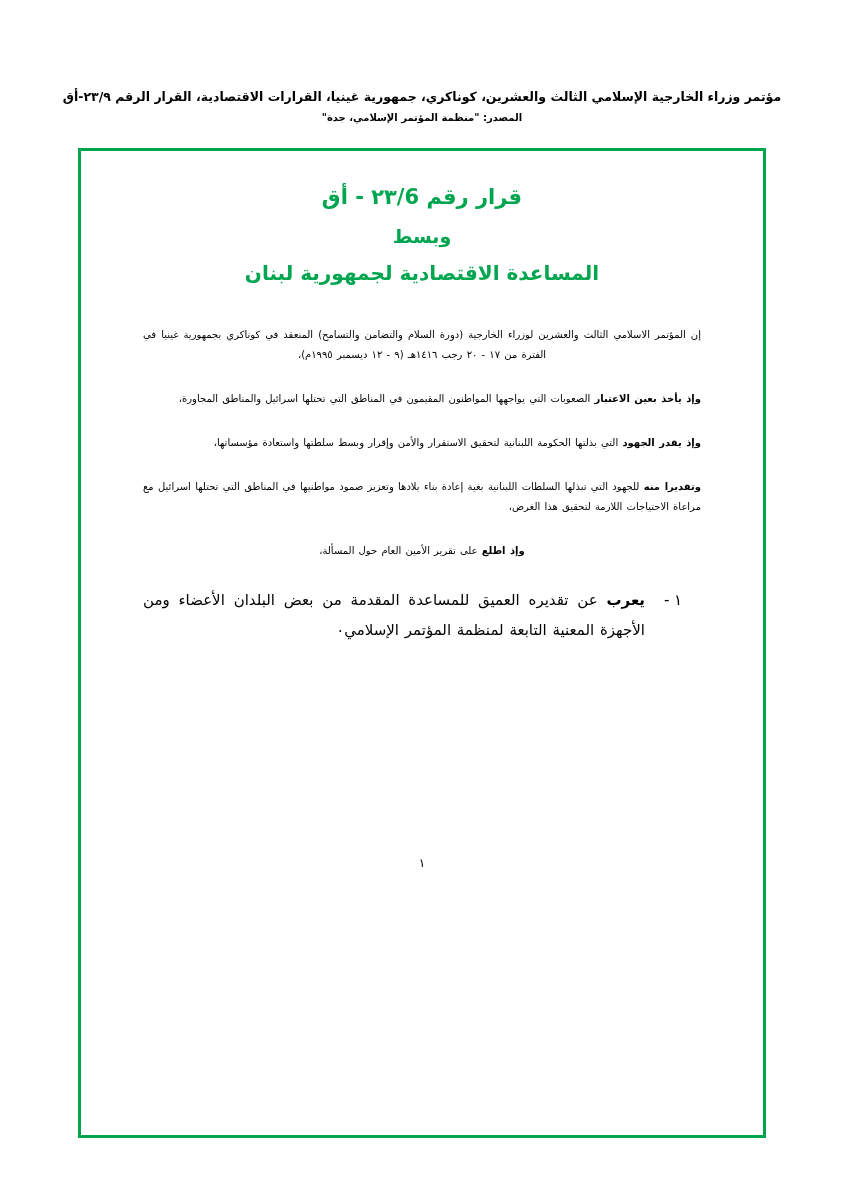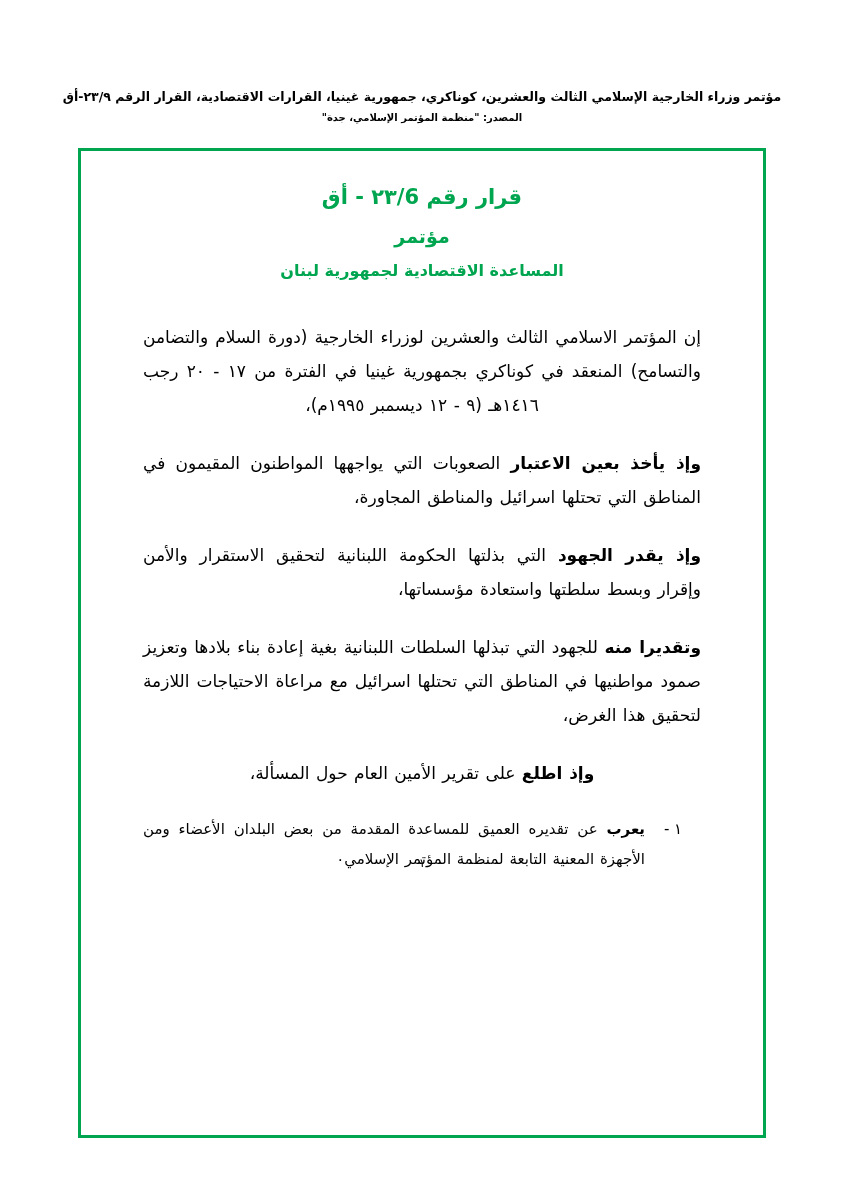--- a/index.html
+++ b/index.html
@@ -70,29 +70,29 @@
   .title-1 {
     font-size: 21px;
     letter-spacing: 1px;
     margin-bottom: 16px;
   }
   .title-2 {
     font-size: 19px;
     margin-bottom: 14px;
   }
   .title-3 {
-    font-size: 16px;
+    font-size: 20px;
     margin-bottom: 4px;
   }
   .body-text {
     margin-top: 40px;
     direction: rtl;
   }
   p.para {
-    font-size: 17px;
+    font-size: 10px;
     line-height: 2.0;
     text-align: justify;
     text-align-last: center;
     margin: 6px 0 24px 0;
     word-spacing: 1px;
   }
   p.para.justified {
     text-align: justify;
     text-align-last: right;
   }
@@ -139,21 +139,21 @@
   <div class="header">
     <div class="header-line1">مؤتمر وزراء الخارجية الإسلامي الثالث والعشرين، كوناكري، جمهورية غينيا، القرارات الاقتصادية، القرار الرقم ٢٣/٩-أق</div>
     <div class="header-line2">المصدر: "منظمة المؤتمر الإسلامي، جدة"</div>
   </div>
 
   <div class="frame">
     <div class="inner">
 
       <div class="title-block">
         <div class="title-1">قرار رقم ٢٣/6 - أق</div>
-        <div class="title-2">مؤتمر</div>
+        <div class="title-2">وبسط</div>
         <div class="title-3">المساعدة الاقتصادية لجمهورية لبنان</div>
       </div>
 
       <div class="body-text">
 
         <p class="para">
           <span>إن المؤتمر الاسلامي الثالث والعشرين لوزراء الخارجية (دورة السلام والتضامن والتسامح) المنعقد في كوناكري بجمهورية غينيا في الفترة من ١٧ - ٢٠ رجب ١٤١٦هـ (٩ - ١٢ ديسمبر ١٩٩٥م)،</span>
         </p>
 
 

